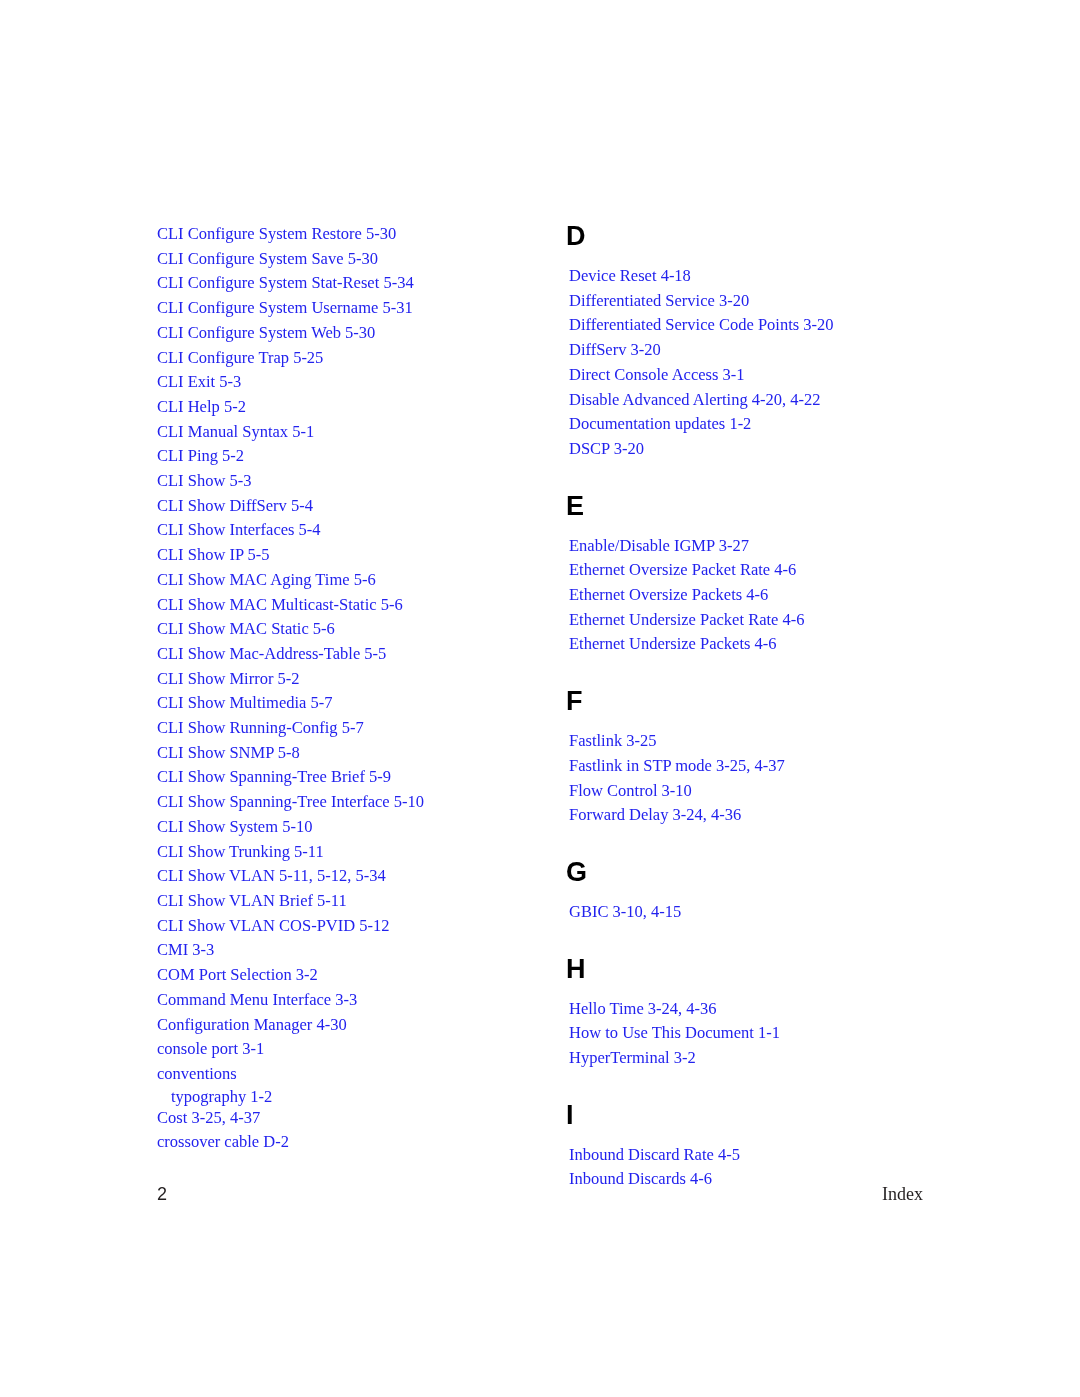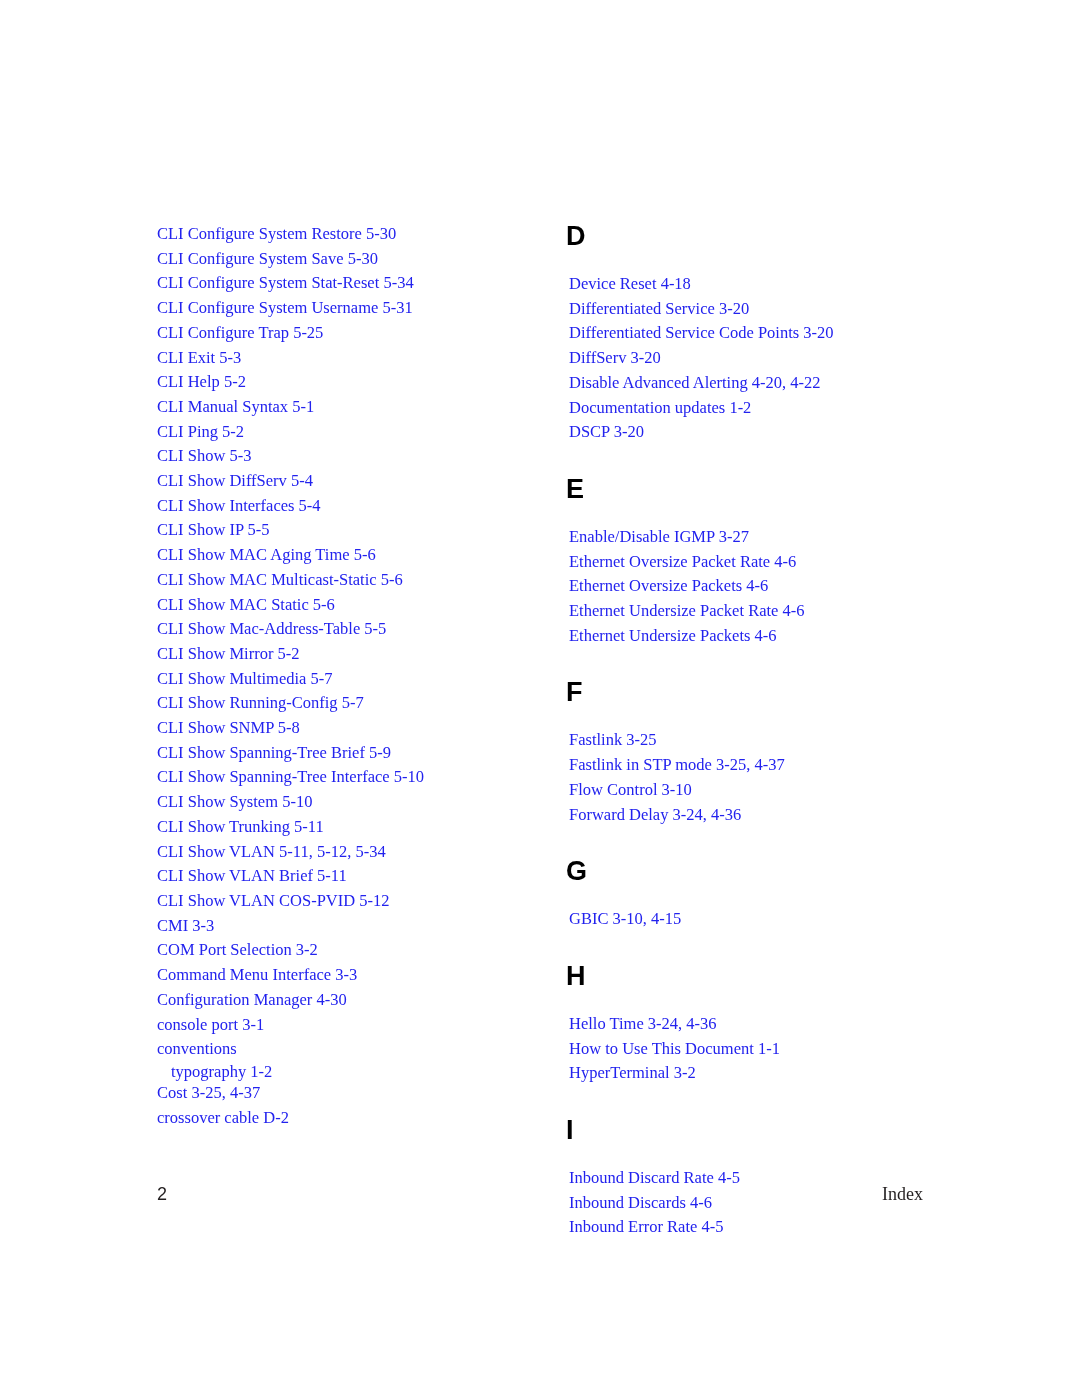--- a/index.html
+++ b/index.html
@@ -34,21 +34,21 @@
     font-size: 27px;
     line-height: 28px;
     color: #000000;
     margin: 0;
     padding: 0;
   }
   .col-right > .section-header { margin-left: -3px; }
 
   
   .section-header.spaced { margin-top: 30px; }
-  .section-header + .entry { margin-top: 22px; }
+  .section-header + .entry { margin-top: 14px; }
 
   .entry {
     font-family: "Liberation Serif", serif;
     font-size: 16.5px;
     line-height: 24.7px;
     color: #2222ee;
     white-space: nowrap;
     margin: 0;
     padding: 0;
   }
@@ -78,20 +78,21 @@
 
 <div class="page">
 
   <div class="columns">
 
     <div class="col col-left" id="col-left">
         <div class="entry">CLI Configure System Restore  5-30</div>
         <div class="entry">CLI Configure System Save  5-30</div>
         <div class="entry">CLI Configure System Stat-Reset  5-34</div>
         <div class="entry">CLI Configure System Username  5-31</div>
+        <div class="entry">CLI Configure System Web  5-30</div>
         <div class="entry">CLI Configure Trap  5-25</div>
         <div class="entry">CLI Exit  5-3</div>
         <div class="entry">CLI Help  5-2</div>
         <div class="entry">CLI Manual Syntax  5-1</div>
         <div class="entry">CLI Ping  5-2</div>
         <div class="entry">CLI Show  5-3</div>
         <div class="entry">CLI Show DiffServ  5-4</div>
         <div class="entry">CLI Show Interfaces  5-4</div>
         <div class="entry">CLI Show IP  5-5</div>
         <div class="entry">CLI Show MAC Aging Time  5-6</div>
@@ -119,20 +120,21 @@
         <div class="entry">Cost  3-25, 4-37</div>
         <div class="entry">crossover cable  D-2</div>
       </div>
 
     <div class="col col-right" id="col-right">
         <div class="section-header">D</div>
         <div class="entry">Device Reset  4-18</div>
         <div class="entry">Differentiated Service  3-20</div>
         <div class="entry">Differentiated Service Code Points  3-20</div>
         <div class="entry">DiffServ  3-20</div>
+        <div class="entry">Direct Console Access  3-1</div>
         <div class="entry">Disable Advanced Alerting  4-20, 4-22</div>
         <div class="entry">Documentation updates  1-2</div>
         <div class="entry">DSCP  3-20</div>
         <div class="section-header spaced">E</div>
         <div class="entry">Enable/Disable IGMP  3-27</div>
         <div class="entry">Ethernet Oversize Packet Rate  4-6</div>
         <div class="entry">Ethernet Oversize Packets  4-6</div>
         <div class="entry">Ethernet Undersize Packet Rate  4-6</div>
         <div class="entry">Ethernet Undersize Packets  4-6</div>
         <div class="section-header spaced">F</div>
@@ -142,21 +144,20 @@
         <div class="entry">Forward Delay  3-24, 4-36</div>
         <div class="section-header spaced">G</div>
         <div class="entry">GBIC  3-10, 4-15</div>
         <div class="section-header spaced">H</div>
         <div class="entry">Hello Time  3-24, 4-36</div>
         <div class="entry">How to Use This Document  1-1</div>
         <div class="entry">HyperTerminal  3-2</div>
         <div class="section-header spaced">I</div>
         <div class="entry">Inbound Discard Rate  4-5</div>
         <div class="entry">Inbound Discards  4-6</div>
-        <div class="entry">Inbound Error Rate  4-5</div>
       </div>
 
   </div>
 
   <div class="footer">
     <span class="pageno">2</span>
     <span class="label">Index</span>
   </div>
 
 </div>

